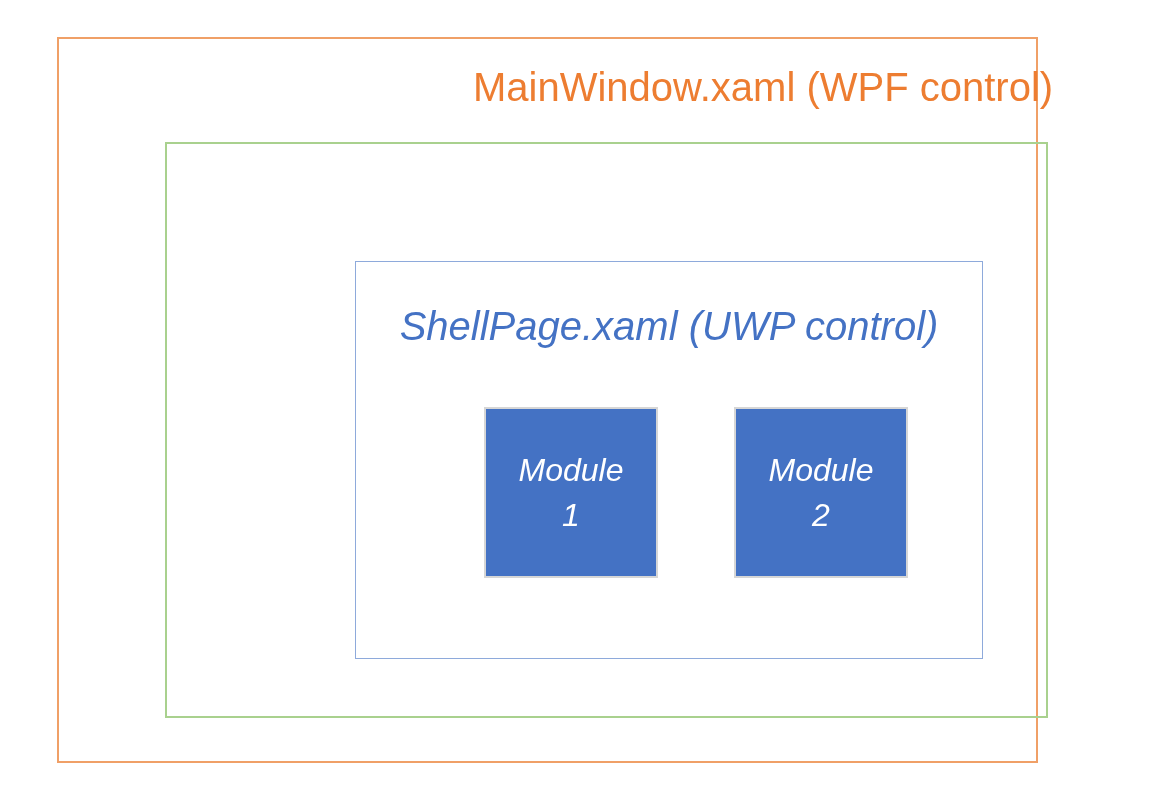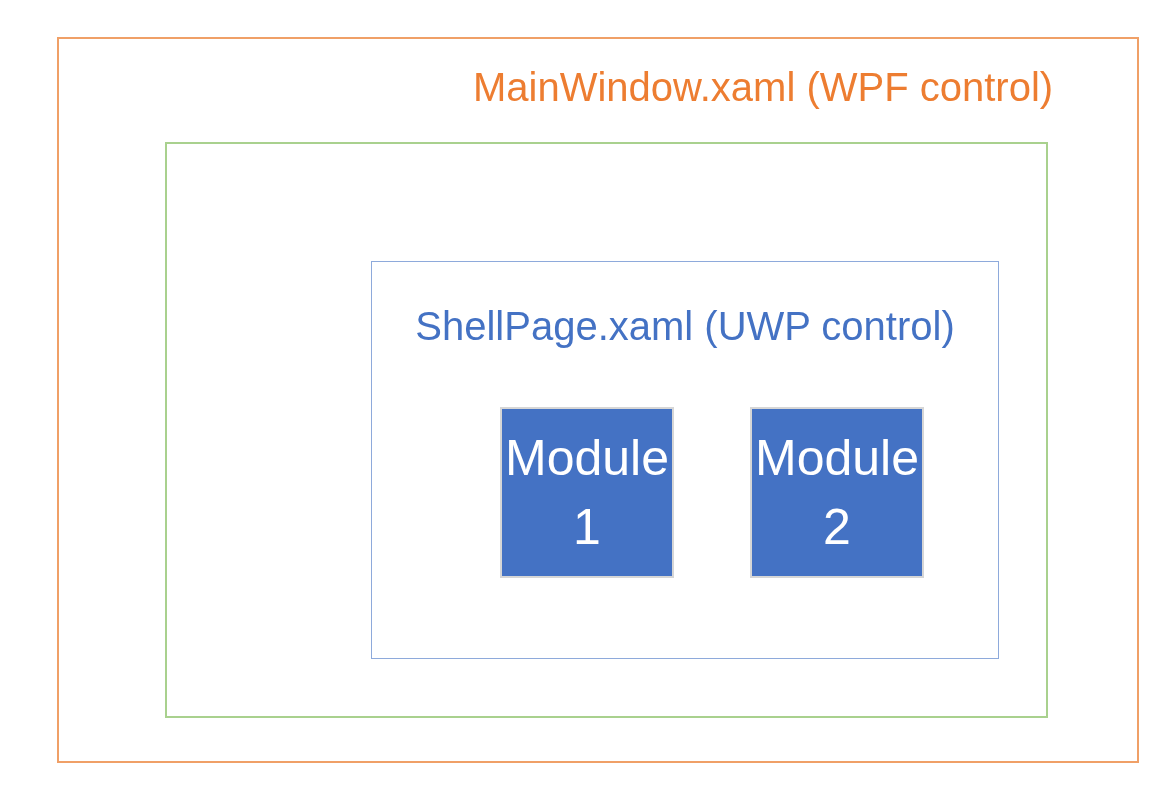--- a/index.html
+++ b/index.html
@@ -12,21 +12,21 @@
     position: relative;
     width: 1166px;
     height: 810px;
     background: #ffffff;
     overflow: hidden;
   }
   .box { position: absolute; box-sizing: border-box; background: transparent; }
 
   .outer-box {
     left: 57px; top: 37px;
-    width: 1082px; height: 726px;
+    width: 981px; height: 726px;
     border: 2px solid var(--outer_border, #F0A067);
   }
   .outer-label {
     position: absolute;
     left: 414px; top: 26px;
     font-size: 40px;
     white-space: nowrap;
     color: var(--outer_text, #ED7D31);
   }
 
@@ -37,23 +37,24 @@
   }
   .host-label {
     position: absolute;
     left: 492px; top: 29px;
     font-size: 40px;
     white-space: nowrap;
     color: var(--host_text, #70AD47);
   }
 
   .shell-box {
-    left: 204px; top: 117px;
+    left: 188px; top: 117px;
     width: 628px; height: 398px;
     border: 1px solid var(--shell_border, #8EAADB);
+    font-style: italic;
   }
   .shell-label {
     position: absolute;
     left: 0; top: 42px;
     width: 100%;
     text-align: center;
     font-size: 40px;
     white-space: nowrap;
     color: var(--shell_text, #4472C4);
   }
@@ -63,21 +64,21 @@
     top: 145px;
     width: 174px; height: 171px;
     box-sizing: border-box;
     background: var(--module_fill, #4472C4);
     border: 2px solid var(--module_border, #D6D6D6);
     display: flex;
     flex-direction: column;
     align-items: center;
     justify-content: center;
     color: var(--module_text, #FFFFFF);
-    font-size: 50px;
+    font-size: 32px;
     line-height: 1.38;
     text-align: center;
   }
   .module-1 { left: 128px; }
   .module-2 { left: 378px; }
 </style>
 </head>
 <body>
 
 <div class="canvas">

